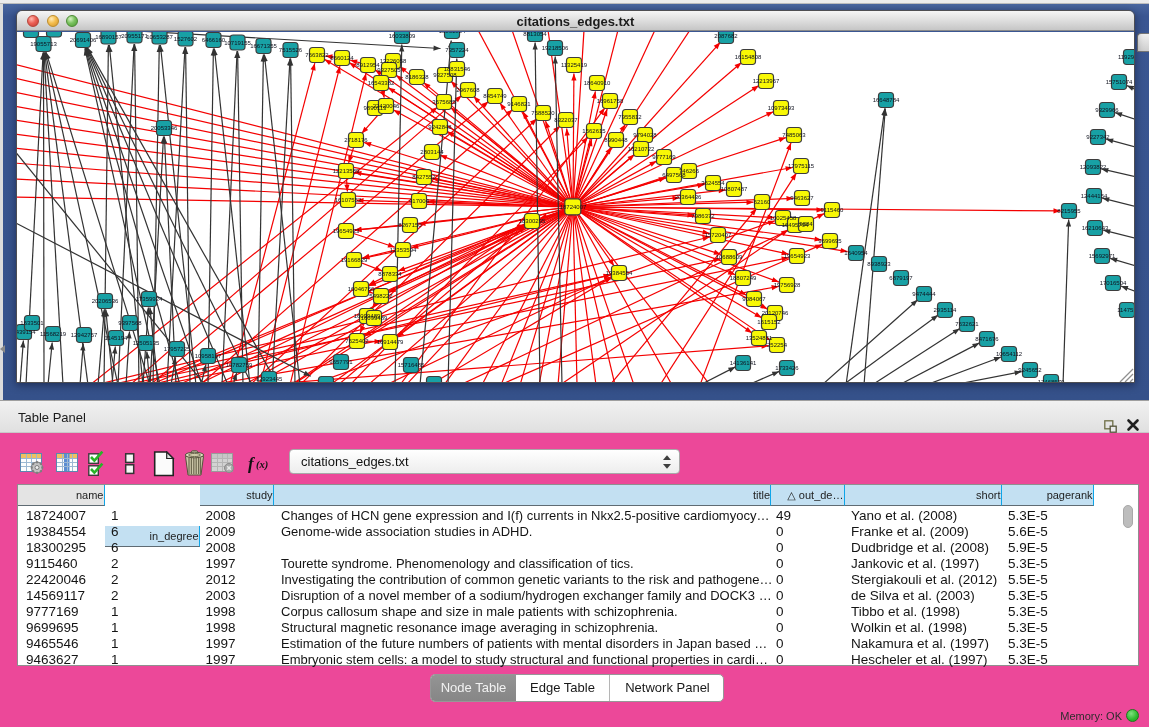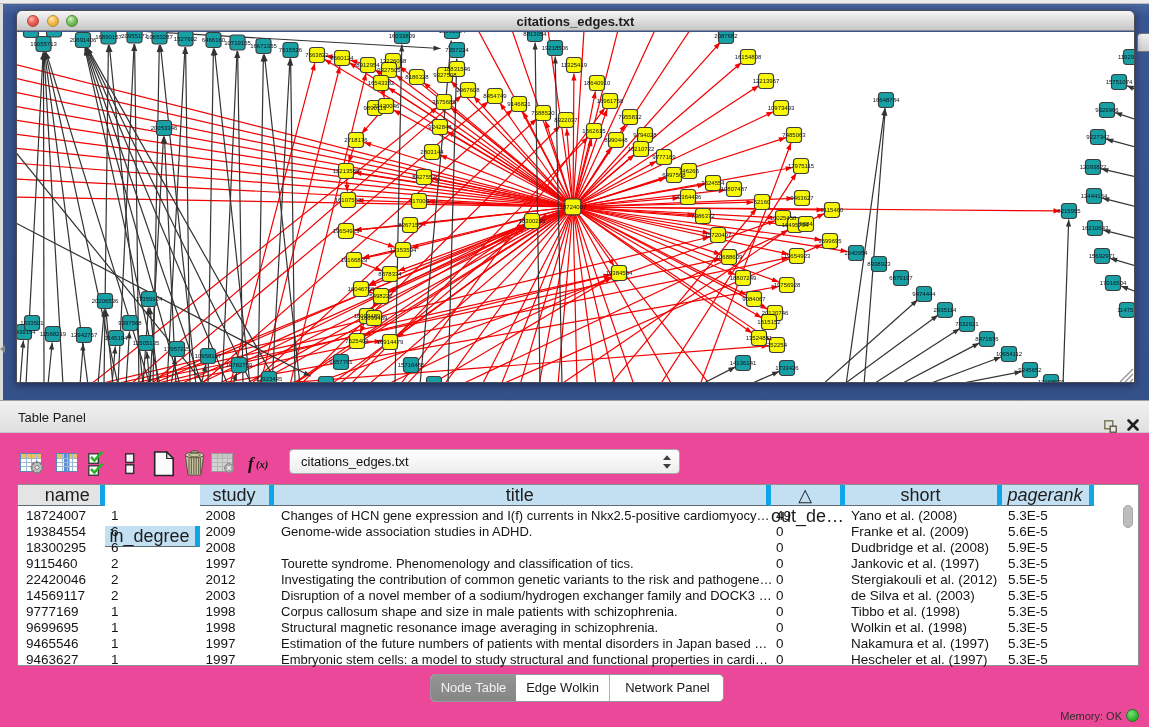--- a/index.html
+++ b/index.html
@@ -16,21 +16,21 @@
 #gwrap{position:absolute;left:0;top:21px;width:1117px;height:350px;background:#fff;overflow:hidden}
 #panel{position:absolute;left:0;top:400px;width:1149px;height:327px;background:#ec4899}
 #phead{position:absolute;left:0;top:0;width:1149px;height:33px;background:linear-gradient(#f1f1f1,#e0e0e0);border-top:1px solid #9f9f9f;border-bottom:1px solid #c9c9c9}
 #phead .pt{position:absolute;left:18px;top:9px;font-size:13px;color:#1b1b1b}
 #pclose{position:absolute;left:1126px;top:17px;width:14px;height:14px}
 #pfloat{position:absolute;left:1104px;top:19px;width:13px;height:13px}
 #toolrow{position:absolute;left:0;top:35px;width:1149px;height:48px}
 #combo{position:absolute;left:289px;top:14px;width:391px;height:25px;background:linear-gradient(#fff,#ededed);border:1px solid #a8a8a8;border-radius:4px}
 #combo .ct{position:absolute;left:11px;top:4px;font-size:13px;color:#111}
 #tbl{position:absolute;left:17px;top:84px;width:1122px;height:182px;background:#fff;border:1px solid #8f8f8f}
-.hc{position:absolute;top:0;height:21px;border-right:5px solid #0ea5e9;border-bottom:1px solid #5f6b73;font-size:18px;color:#1d1d1d;text-align:center;line-height:21px}
+.hc{position:absolute;top:0;height:21px;border-right:1px solid #0ea5e9;border-bottom:1px solid #5f6b73;font-size:11px;color:#1d1d1d;text-align:right;line-height:21px}
 .tc{position:absolute;height:16px;font-size:13.5px;line-height:16px;color:#141414;white-space:nowrap;overflow:hidden;text-overflow:ellipsis}
 #thumb{position:absolute;left:1105px;top:20px;width:10px;height:23px;background:#bdbdbd;border:1px solid #a8a8a8;border-radius:5px}
 #tabs{position:absolute;left:430px;top:274px;width:294px;height:28px;background:#fff;border:1px solid #979797;border-radius:5px}
 .tab{position:absolute;top:0;height:26px;font-size:13px;line-height:26px;text-align:center;color:#191919}
 #tab1{left:0;width:85px;background:linear-gradient(#949494,#868686);color:#f2f2f2;border-radius:4px 0 0 4px}
 #tab2{left:85px;width:93px}
 #tab3{left:178px;width:116px;border-left:1px solid #b5b5b5}
 #status{position:absolute;left:0;top:305px;width:1149px;height:22px}
 #mem{position:absolute;right:27px;top:5px;font-size:11px;color:#2d2d2d}
 #dot{position:absolute;left:1126px;top:4px;width:13px;height:13px;border-radius:50%;background:radial-gradient(circle at 38% 32%,#7fe07f,#2eb82e 60%,#23a023);border:1px solid #1b7a1b}
@@ -861,21 +861,21 @@
         </svg>
       </div>
     </div>
     <div id="tbl">
       <div class="hc" style="left:0.0px;width:86.5px;background:#e4e4e4;text-indent:17px">name</div>
       <div class="hc" style="left:86.5px;width:95.0px;background:#c3e0f2;margin-top:41px;">in_degree</div>
       <div class="hc" style="left:181.5px;width:74.0px;background:#c3e0f2;">study</div>
       <div class="hc" style="left:255.5px;width:497.5px;background:#c3e0f2;">title</div>
       <div class="hc" style="left:753.0px;width:73.5px;background:#c3e0f2;">△ out_de…</div>
       <div class="hc" style="left:826.5px;width:157.0px;background:#c3e0f2;">short</div>
-      <div class="hc" style="left:983.5px;width:92.0px;background:#c3e0f2;font-style:italic;">pagerank</div>
+      <div class="hc" style="left:983.5px;width:92.0px;background:#c3e0f2;">pagerank</div>
       <div class="tc" style="left:8.0px;top:23px;width:76.5px">18724007</div>
       <div class="tc" style="left:93.0px;top:23px;width:86.5px">1</div>
       <div class="tc" style="left:187.5px;top:23px;width:66.0px">2008</div>
       <div class="tc" style="left:263.0px;top:23px;width:492.0px;font-size:13px">Changes of HCN gene expression and I(f) currents in Nkx2.5-positive cardiomyocytes after cessation</div>
       <div class="tc" style="left:758.0px;top:23px;width:66.5px">49</div>
       <div class="tc" style="left:833.0px;top:23px;width:148.5px">Yano et al. (2008)</div>
       <div class="tc" style="left:990.0px;top:23px;width:83.5px">5.3E-5</div>
       <div class="tc" style="left:8.0px;top:39px;width:76.5px">19384554</div>
       <div class="tc" style="left:93.0px;top:39px;width:86.5px">6</div>
       <div class="tc" style="left:187.5px;top:39px;width:66.0px">2009</div>
@@ -935,19 +935,19 @@
       <div class="tc" style="left:93.0px;top:167px;width:86.5px">1</div>
       <div class="tc" style="left:187.5px;top:167px;width:66.0px">1997</div>
       <div class="tc" style="left:263.0px;top:167px;width:492.0px;font-size:13px">Embryonic stem cells: a model to study structural and functional properties in cardiomyocytes</div>
       <div class="tc" style="left:758.0px;top:167px;width:66.5px">0</div>
       <div class="tc" style="left:833.0px;top:167px;width:148.5px">Hescheler et al. (1997)</div>
       <div class="tc" style="left:990.0px;top:167px;width:83.5px">5.3E-5</div>
       <div id="thumb"></div>
     </div>
     <div id="tabs">
       <div class="tab" id="tab1">Node Table</div>
-      <div class="tab" id="tab2">Edge Wolkin</div>
+      <div class="tab" id="tab2">Edge Table</div>
       <div class="tab" id="tab3">Network Panel</div>
     </div>
     <div id="status">
       <div id="mem">Memory: OK</div>
       <div id="dot"></div>
     </div>
   </div>
 </body></html>

